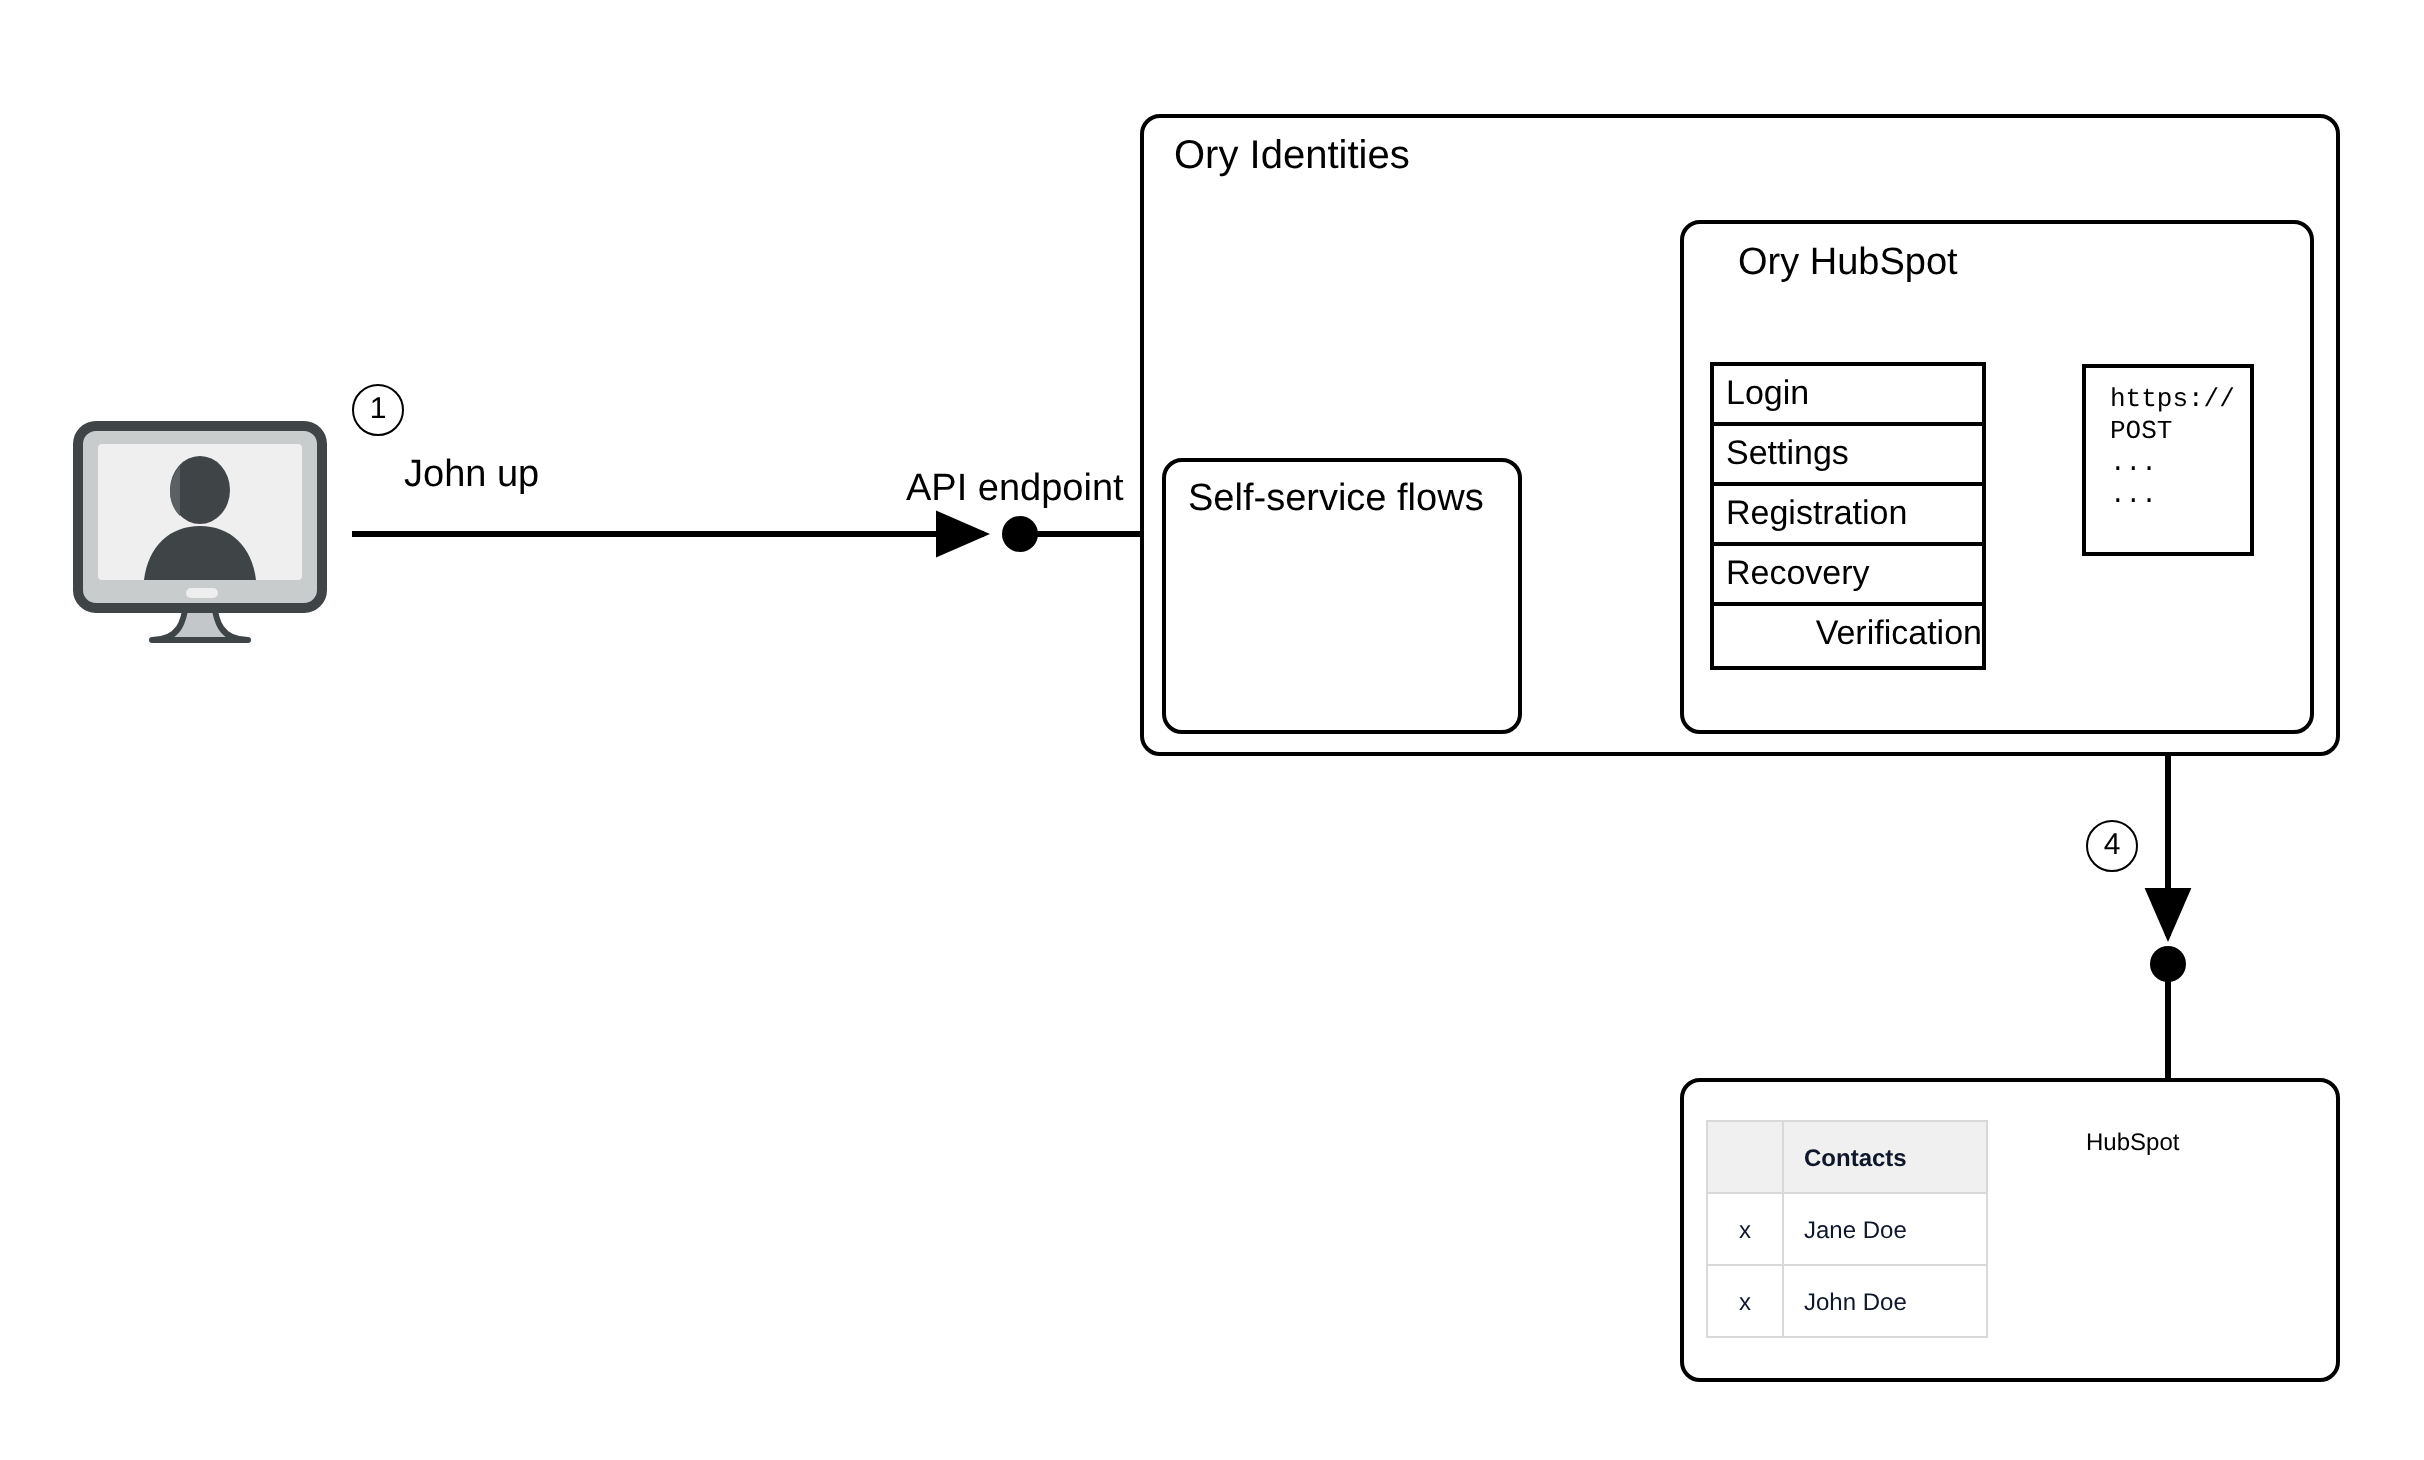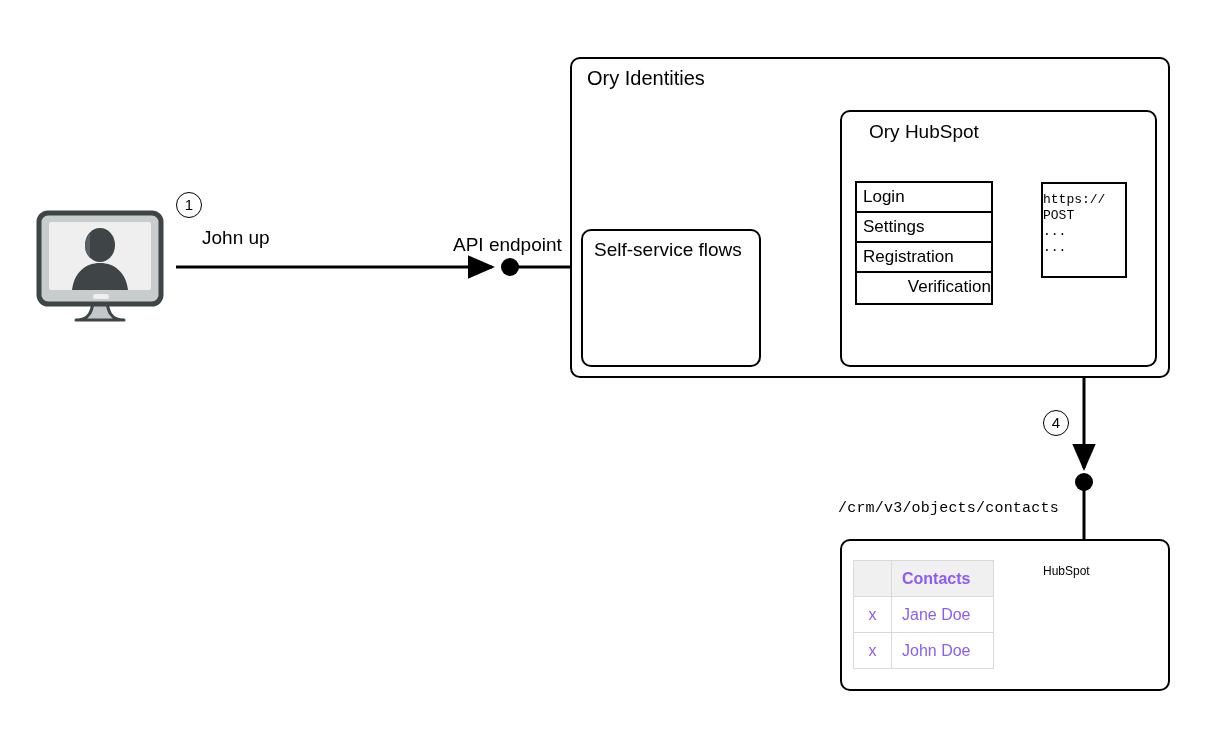--- a/index.html
+++ b/index.html
@@ -93,21 +93,21 @@
   
   .code-box {
     position: absolute;
     left: 1041px;
     top: 182px;
     width: 86px;
     height: 96px;
     box-sizing: border-box;
     border: 2px solid #000000;
     background: #ffffff;
-    padding: 8px 0 0 0;
+    padding: 8px 0 0 12px;
   }
   .code-line {
     font-family: "Liberation Mono", "DejaVu Sans Mono", monospace;
     font-size: 13px;
     line-height: 16px;
     color: #000000;
     white-space: pre;
   }
 
   
@@ -144,22 +144,22 @@
     position: absolute;
     left: 853px;
     top: 560px;
     border-collapse: collapse;
     font-family: "Liberation Sans", sans-serif;
     background: #ffffff;
   }
   .contacts-table th,
   .contacts-table td {
     border: 1px solid #d9d9d9;
-    font-size: 16px;
-    color: #8b5cf6;
+    font-size: 12px;
+    color: #0f172a;
     text-align: left;
     height: 36px;
     box-sizing: border-box;
   }
   .contacts-table th { background: #f0f0f0; font-weight: bold; }
   .contacts-table .col-mark { width: 38px; text-align: center; }
   .contacts-table .col-name { width: 102px; padding-left: 10px; }
 </style>
 </head>
 <body>
@@ -218,31 +218,31 @@
   <div class="box box-self-service"></div>
   <div class="lbl lbl-self-serv">Self-service flows</div>
 
   <div class="box box-ory-actions"></div>
   <div class="lbl lbl-ory-act">Ory HubSpot</div>
 
   <div class="flow-list">
     <div class="flow-item">Login</div>
     <div class="flow-item">Settings</div>
     <div class="flow-item">Registration</div>
+    <div class="flow-item">Recovery</div>
     <div class="flow-item">Verification</div>
   </div>
 
   <div class="code-box">
     <div class="code-line">https://</div>
     <div class="code-line">POST</div>
     <div class="code-line">...</div>
     <div class="code-line">...</div>
   </div>
 
-  <div class="lbl mono lbl-crm">/crm/v3/objects/contacts</div>
 
   <div class="box box-hubspot"></div>
   <div class="lbl lbl-hubspot">HubSpot</div>
 
   <table class="contacts-table">
     <thead>
       <tr>
         <th class="col-mark"></th>
         <th class="col-name">Contacts</th>
       </tr>

